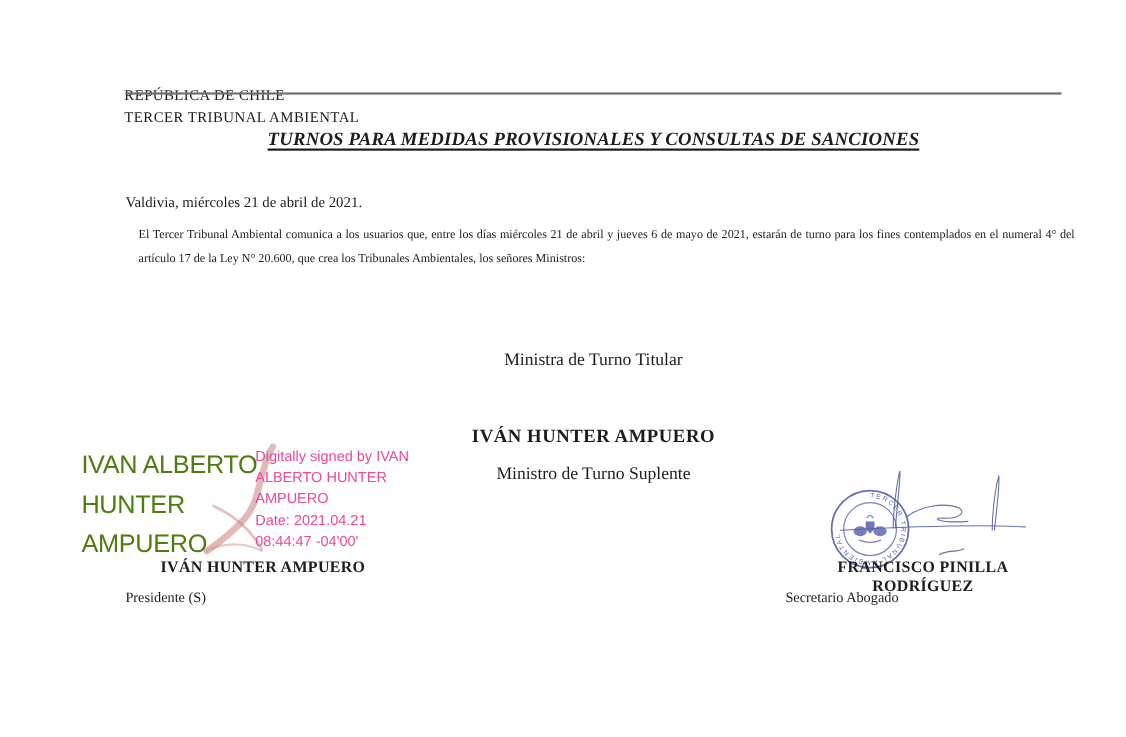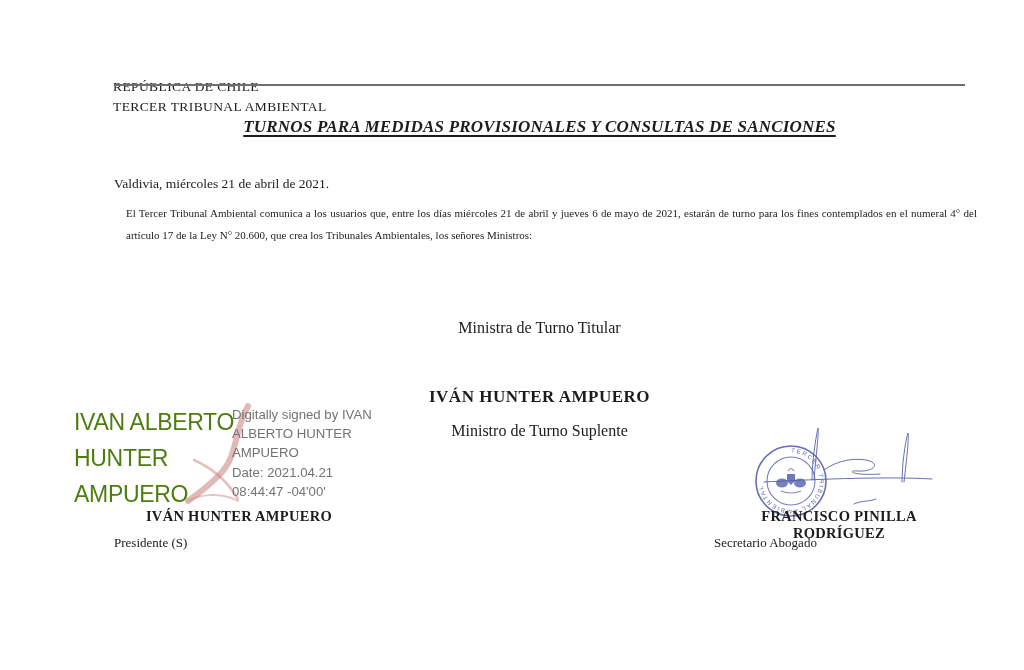--- a/index.html
+++ b/index.html
@@ -26,21 +26,21 @@
   .m-role2 { top:422px; font-size:16px; }
 
   .flourish { position:absolute; left:182px; top:402px; }
   .digsig-large {
     position:absolute; left:74px; top:404px;
     font-family:"Liberation Sans", sans-serif; font-size:23px; line-height:36px;
     letter-spacing:-.3px; color:#4d7c0f;
   }
   .digsig-details {
     position:absolute; left:232px; top:405px; width:170px;
-    font-family:"Liberation Sans", sans-serif; font-size:13.2px; line-height:19.2px; color:#737373;
+    font-family:"Liberation Sans", sans-serif; font-size:13.2px; line-height:19.2px; color:#ec4899;
   }
 
   .sig-name { position:absolute; top:508px; width:250px; text-align:center; font-weight:bold; font-size:14.5px; letter-spacing:.3px; }
   .sig-role { position:absolute; top:535px; width:250px; text-align:left; font-size:13px; }
   .sig-left  { left:114px; }
   .sig-right { left:714px; }
 
   .stamp  { position:absolute; left:748px; top:438px; }
   .scrawl { position:absolute; left:762px; top:424px; }
 </style>

